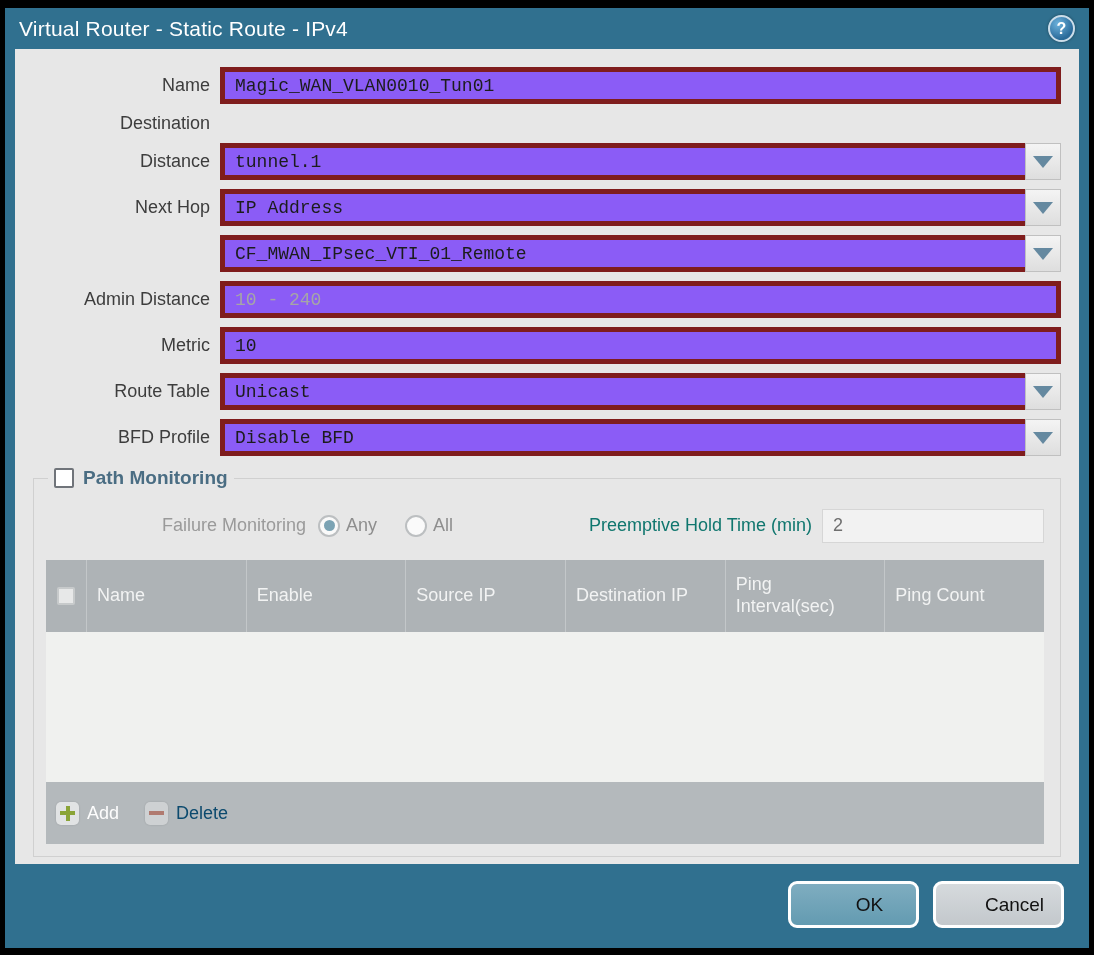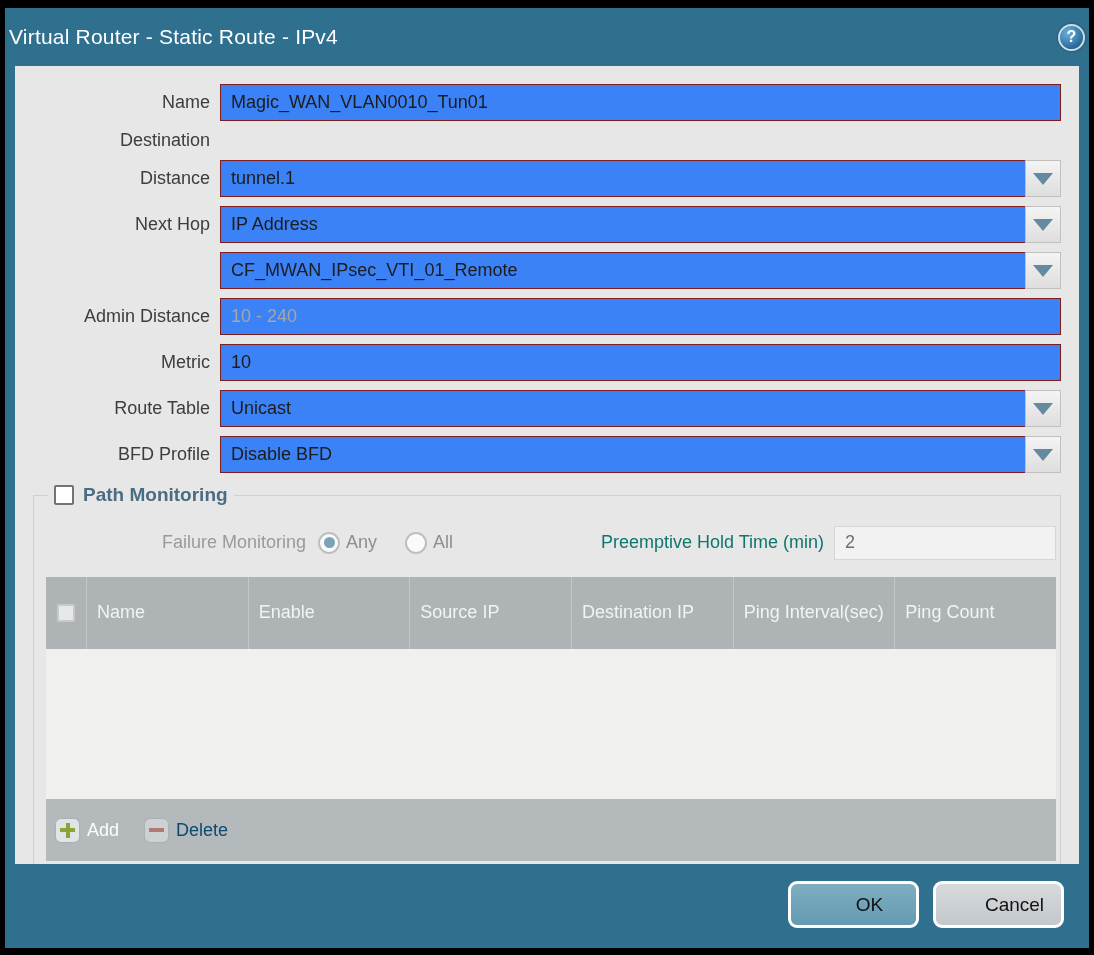--- a/index.html
+++ b/index.html
@@ -1,45 +1,45 @@
 <!DOCTYPE html>
 <html><head>
 <meta charset="utf-8">
 <style>
   * { margin:0; padding:0; box-sizing:border-box; }
   html,body { width:1094px; height:955px; background:#000; font-family:"Liberation Sans", sans-serif; }
   .frame { width:1094px; height:955px; background:#000; padding:8px 5px 7px 5px; }
   .window { width:100%; height:100%; background:#30708f; display:flex; flex-direction:column; }
 
   
-  .titlebar { height:58px; display:flex; align-items:center; padding:0 4px; flex:0 0 auto; }
+  .titlebar { height:41px; display:flex; align-items:center; padding:0 14px; flex:0 0 auto; }
   .titlebar .title { color:#fff; font-size:21px; letter-spacing:0.2px; }
   .help-icon { margin-left:auto; width:27px; height:27px; border-radius:50%;
     background:radial-gradient(circle at 35% 30%, #6db2dd, #2a6a99 70%);
     border:2px solid #ccdde9; box-shadow:0 0 3px rgba(0,0,0,0.4);
     display:flex; align-items:center; justify-content:center; cursor:pointer; }
   .help-icon::after { content:"?"; color:#fff; font-size:16px; font-weight:bold; }
 
   
   .content { flex:1 1 auto; margin:0 10px; background:#e7e7e7; padding:18px 18px 0 18px; overflow:hidden; }
 
   .form-row { display:flex; align-items:center; margin-bottom:9px; }
   .form-label { width:187px; text-align:right; padding-right:10px; font-size:18px; color:#3d3d3d; flex:0 0 auto; }
   .field-wrap { flex:1 1 auto; display:flex; align-items:stretch; height:37px; }
-  .text-input { flex:1 1 auto; height:37px; border:1px solid #7f1d1d; background:#3b82f6;
-    font-family:Liberation Sans, sans-serif; font-size:18px; color:#1c1c1c; padding:0 10px; outline:none; }
+  .text-input { flex:1 1 auto; height:37px; border:5px solid #7f1d1d; background:#8b5cf6;
+    font-family:Liberation Mono, monospace; font-size:18px; color:#1c1c1c; padding:0 10px; outline:none; }
   .text-input::placeholder { color:#a6a6a6; }
   .combo .text-input { border-right:none; }
   .dd-btn { flex:0 0 36px; width:36px; height:37px; border:1px solid #c0c0c0;
     background:linear-gradient(#f4f4f4,#dedede); display:flex; align-items:center; justify-content:center; cursor:pointer; }
   .dd-arrow { width:0; height:0; border-left:10px solid transparent; border-right:10px solid transparent;
     border-top:12px solid #6589a0; }
 
   
-  fieldset.pm { margin-top:11px; border:1px solid #d0d0d0; padding:4px 4px 12px 12px; }
+  fieldset.pm { margin-top:11px; border:1px solid #d0d0d0; padding:4px 16px 12px 12px; }
   legend.pm-legend { display:flex; align-items:center; gap:9px; padding:0 6px; margin-left:2px; }
   .pm-checkbox { width:20px; height:20px; background:#fff; border:2px solid #70747a; border-radius:2px; cursor:pointer; }
   .pm-title { font-size:19px; font-weight:bold; color:#4a6d83; }
 
   .pm-cond-row { display:flex; align-items:center; margin-top:14px; height:37px; }
   .pm-cond-label { width:272px; text-align:right; padding-right:12px; font-size:18px; color:#9a9a9a; }
   .radio-group { display:flex; align-items:center; gap:6px; margin-right:28px; }
   .radio { width:22px; height:22px; border-radius:50%; border:2px solid #bcbfc1; background:#fafafa;
     display:flex; align-items:center; justify-content:center; cursor:pointer; }
   .radio.selected::after { content:""; width:11px; height:11px; border-radius:50%; background:#7ba3b4; }

